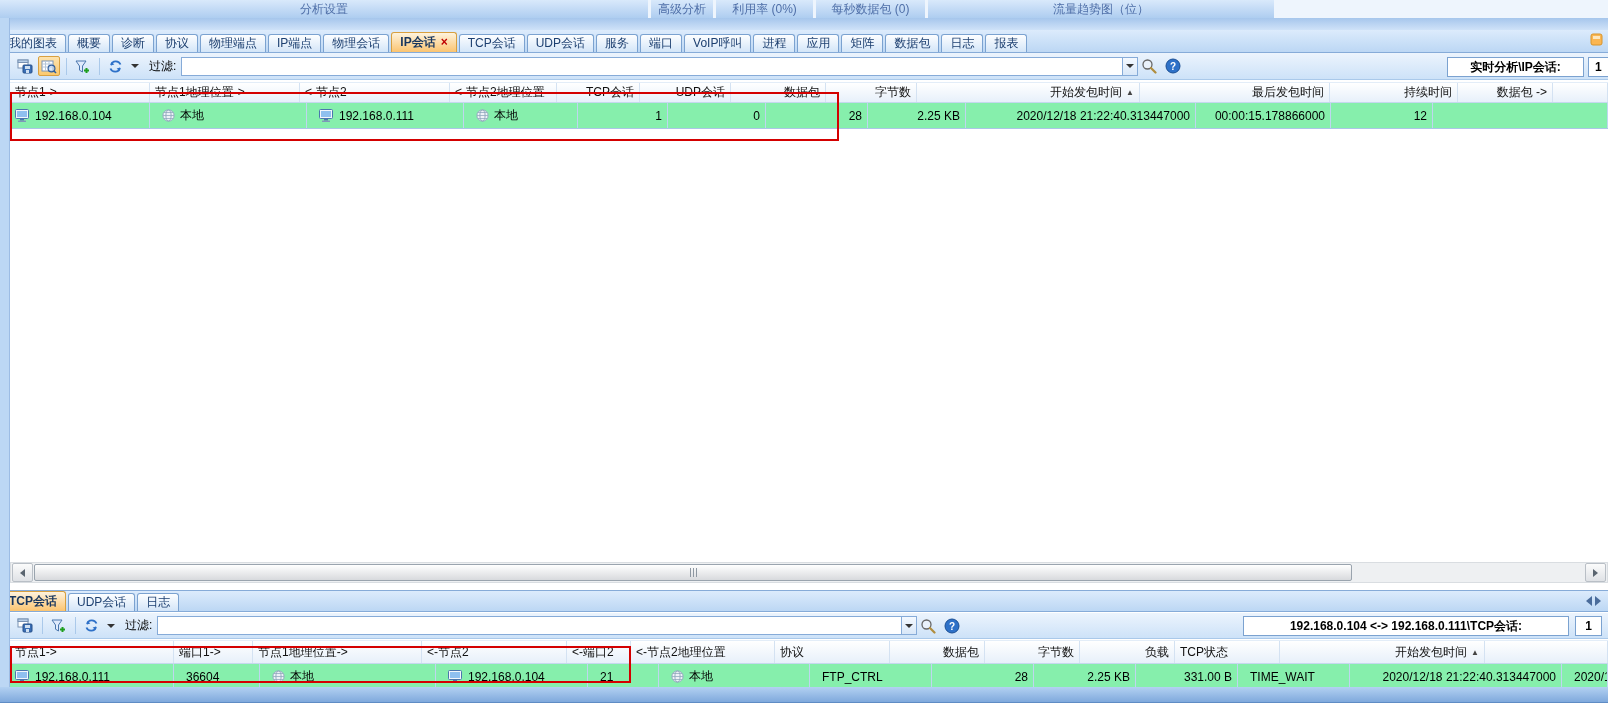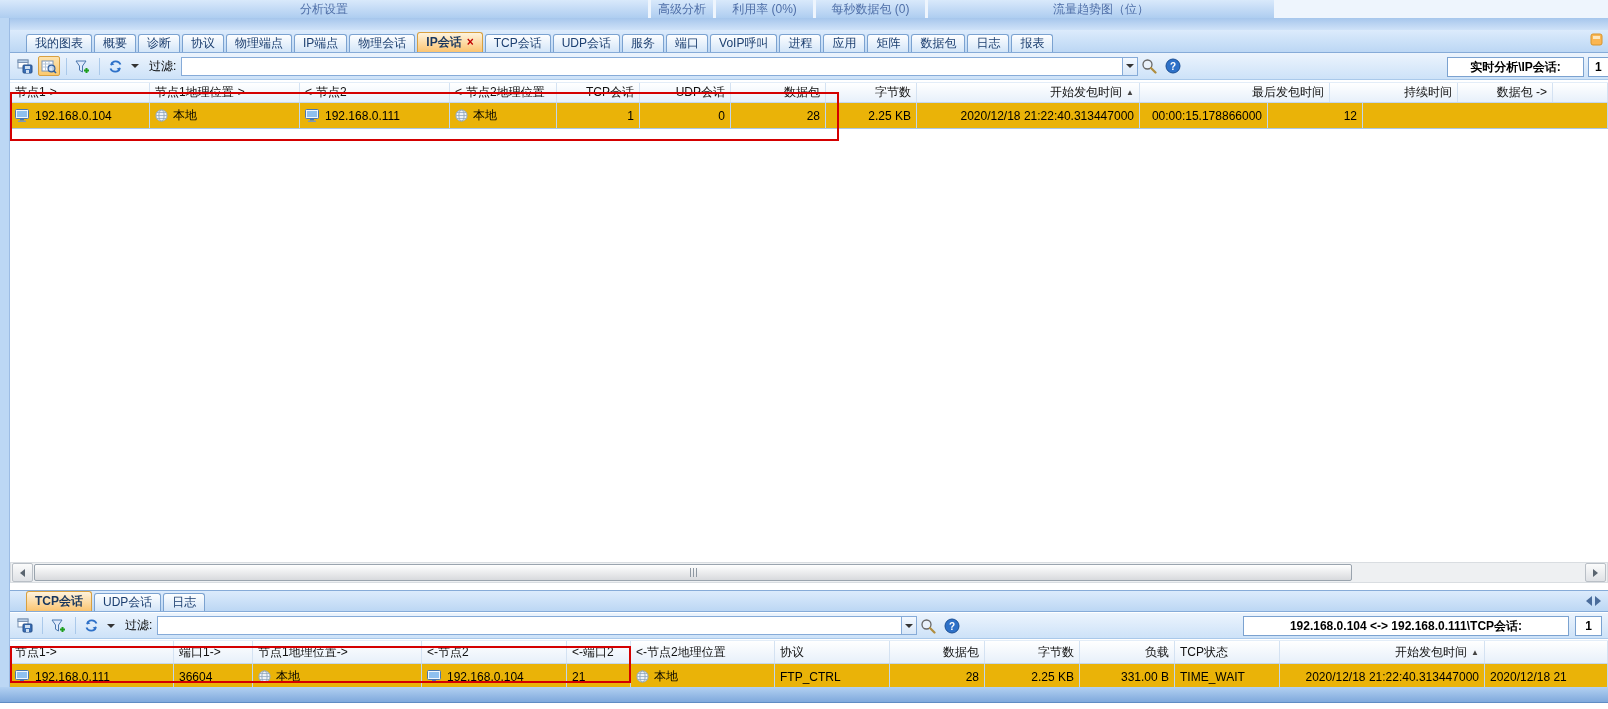--- a/index.html
+++ b/index.html
@@ -6,21 +6,21 @@
   body{width:1608px;height:709px;position:relative;overflow:hidden;background:#fff;
        font-family:"Liberation Sans","DejaVu Sans",sans-serif;font-size:12px;color:#000;}
   .abs{position:absolute;}
   
   #banner{left:0;top:0;width:1608px;height:18px;display:flex;column-gap:3px;background:#eef5fd;}
   .banner-item{background:linear-gradient(#d9e9fb,#aecdf0);color:#4f6fa8;display:flex;
                align-items:center;justify-content:center;height:18px;white-space:nowrap;overflow:hidden;}
   #band{left:0;top:18px;width:1608px;height:12px;background:linear-gradient(#a6c6ec,#cfe2f8);}
   
   .tabbar{width:1608px;background:linear-gradient(#dcebfc,#bcd7f4);border-bottom:1px solid #86abd8;
-          display:flex;align-items:flex-end;padding-left:26px;box-sizing:border-box;}
+          display:flex;align-items:flex-end;box-sizing:border-box;}
   #tabbar-top{left:0;top:30px;height:23px;}
   #tabbar-bottom{left:0;top:590px;height:22px;border-top:1px solid #86abd8;}
   .tab{height:17px;line-height:17px;padding:0 8px;margin-right:2px;white-space:nowrap;
        background:linear-gradient(#fdfeff,#d3e5f8);border:1px solid #7ba2d0;border-bottom:none;
        border-radius:3px 3px 0 0;color:#1c3f70;cursor:default;}
   .tab.active{background:linear-gradient(#fef3dd,#fbc470);border-color:#d8a040;font-weight:bold;
        height:19px;line-height:19px;color:#17365e;}
   .tab-close{color:#c00000;font-weight:bold;margin-left:5px;}
   
   .toolbar{width:1608px;background:linear-gradient(#ecf4fd,#cde2f8);border-bottom:1px solid #aac9ea;
@@ -40,21 +40,21 @@
             background:linear-gradient(#f4f9ff,#d8e7f8);display:flex;align-items:center;justify-content:center;}
   .counter-box{background:#fff;border:1px solid #7ba2d0;display:flex;align-items:center;
                justify-content:center;font-weight:bold;white-space:nowrap;overflow:hidden;box-sizing:border-box;}
   
   .tbl{box-sizing:border-box;}
   .thead{display:flex;background:linear-gradient(#ffffff,#e7f0fa);border-bottom:1px solid #c5d8ee;
          border-top:1px solid #e3edf8;}
   .th{box-sizing:border-box;padding:0 5px;display:flex;align-items:center;border-right:1px solid #d4e2f2;
       overflow:hidden;white-space:nowrap;color:#111;}
   .th.r{justify-content:flex-end;}
-  .trow{display:flex;background:#eab308;border-bottom:1px solid #aac6e6;}
+  .trow{display:flex;background:#86efac;border-bottom:1px solid #aac6e6;gap:7px;}
   .td{box-sizing:border-box;padding:0 5px;display:flex;align-items:center;gap:5px;
       border-right:1px solid #bed6ef;overflow:hidden;white-space:nowrap;}
   .td.r{justify-content:flex-end;}
   .sort-arrow{font-size:8px;color:#444;margin-left:4px;}
   #table-top{left:10px;top:82px;width:1598px;}
   #table-top .thead{height:19px;}
   #table-top .trow{height:25px;}
   #table-bottom{left:10px;top:640px;width:1598px;}
   #table-bottom .thead{height:22px;}
   #table-bottom .trow{height:25px;}

